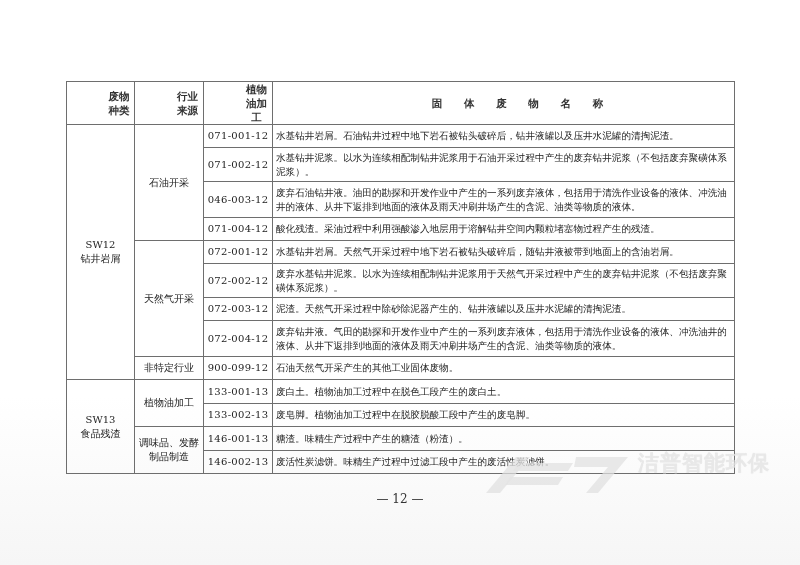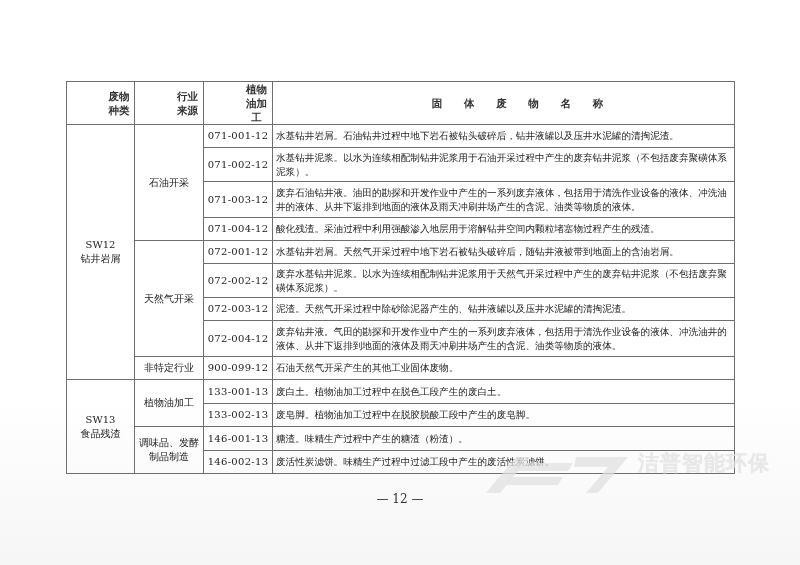--- a/index.html
+++ b/index.html
@@ -81,21 +81,21 @@
       </td>
       <td class="c-src" rowspan="4">石油开采</td>
       <td class="c-code">071-001-12</td>
       <td class="c-desc">水基钻井岩屑。石油钻井过程中地下岩石被钻头破碎后，钻井液罐以及压井水泥罐的清掏泥渣。</td>
     </tr>
     <tr class="h35">
       <td class="c-code">071-002-12</td>
       <td class="c-desc">水基钻井泥浆。以水为连续相配制钻井泥浆用于石油开采过程中产生的废弃钻井泥浆（不包括废弃聚磺体系泥浆）。</td>
     </tr>
     <tr class="h37">
-      <td class="c-code">071-003-12</td>
+      <td class="c-code">046-003-12</td>
       <td class="c-desc">废弃石油钻井液。油田的勘探和开发作业中产生的一系列废弃液体，包括用于清洗作业设备的液体、冲洗油井的液体、从井下返排到地面的液体及雨天冲刷井场产生的含泥、油类等物质的液体。</td>
     </tr>
     <tr class="h24">
       <td class="c-code">071-004-12</td>
       <td class="c-desc">酸化残渣。采油过程中利用强酸渗入地层用于溶解钻井空间内颗粒堵塞物过程产生的残渣。</td>
     </tr>
     <tr class="h24">
       <td class="c-src" rowspan="4">天然气开采</td>
       <td class="c-code">072-001-12</td>
       <td class="c-desc">水基钻井岩屑。天然气开采过程中地下岩石被钻头破碎后，随钻井液被带到地面上的含油岩屑。</td>

